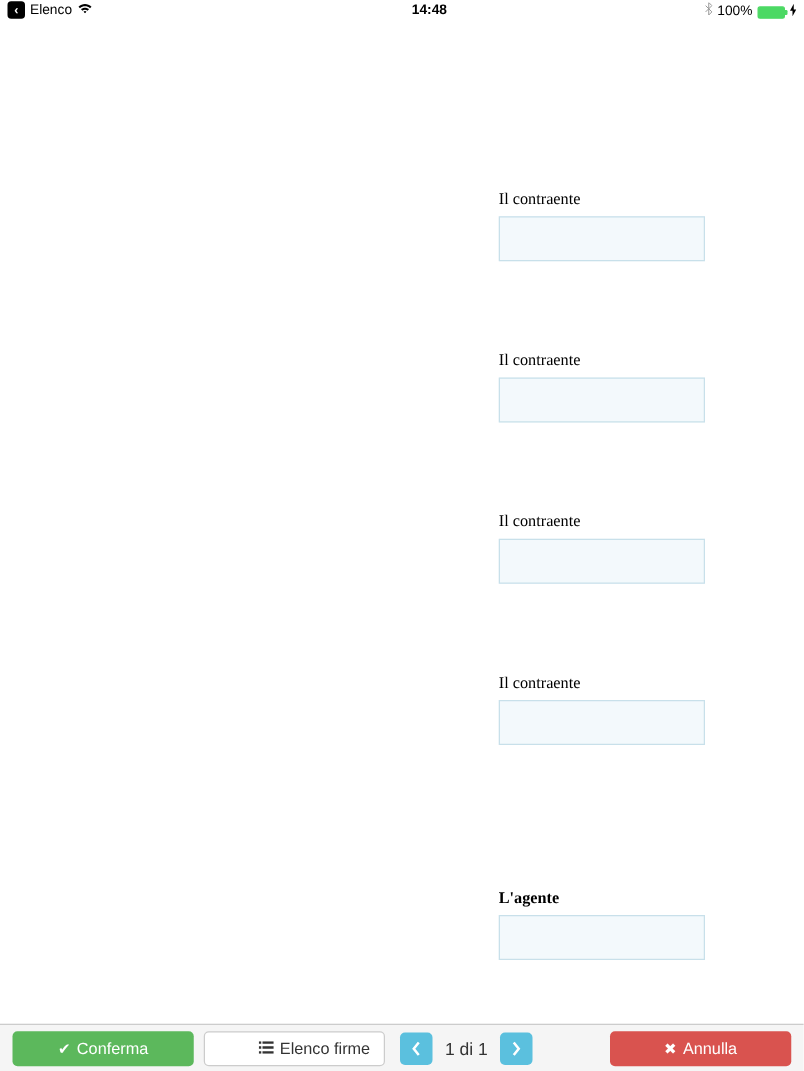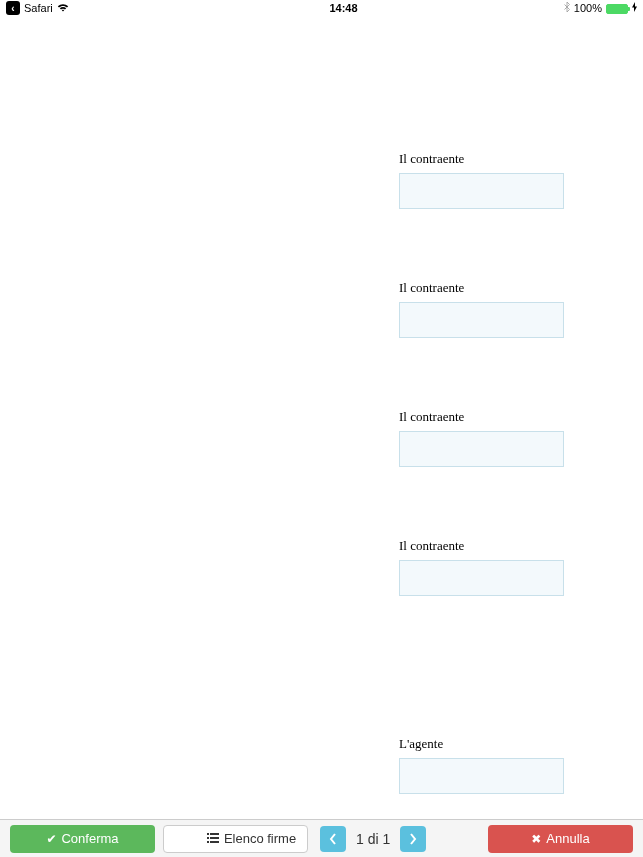--- a/index.html
+++ b/index.html
@@ -152,21 +152,21 @@
       width: 145px;
     }
     .icon { font-size: 12px; }
   </style>
 </head>
 <body>
 
 <div class="status-bar">
   <div class="status-left">
     <span class="back-badge">‹</span>
-    <span>Safari</span>
+    <span>Elenco</span>
     <span class="wifi-icon">
       <svg width="12" height="9" viewBox="0 0 12 9">
           <path d="M6 8.5 L4.8 7.3 C5.5 6.7 6.5 6.7 7.2 7.3 Z M2.8 5.3 C4.6 3.7 7.4 3.7 9.2 5.3 L8 6.5 C6.9 5.5 5.1 5.5 4 6.5 Z M0.8 3.3 C3.7 0.6 8.3 0.6 11.2 3.3 L10 4.5 C7.8 2.4 4.2 2.4 2 4.5 Z" fill="#000"></path>
         </svg>
     </span>
   </div>
   <div class="status-center">14:48</div>
   <div class="status-right">
     <span style="color:#999;font-size:10px;">
       <svg width="6" height="10" viewBox="0 0 6 10">
@@ -194,21 +194,21 @@
         <div class="sig-box"></div>
       </div>
       <div class="sig-block" style="top: 393px;">
         <div class="sig-label">Il contraente</div>
         <div class="sig-box"></div>
       </div>
       <div class="sig-block" style="top: 522px;">
         <div class="sig-label">Il contraente</div>
         <div class="sig-box"></div>
       </div>
-      <div class="sig-block" style="top: 720px;">
+      <div class="sig-block" style="top: 694px; font-weight: bold;">
         <div class="sig-label">L'agente</div>
         <div class="sig-box"></div>
       </div>
     </div>
 </div>
 
 <div class="toolbar">
   <div class="btn btn-confirm">
     <span class="icon">✔</span>
     <span>Conferma</span>

